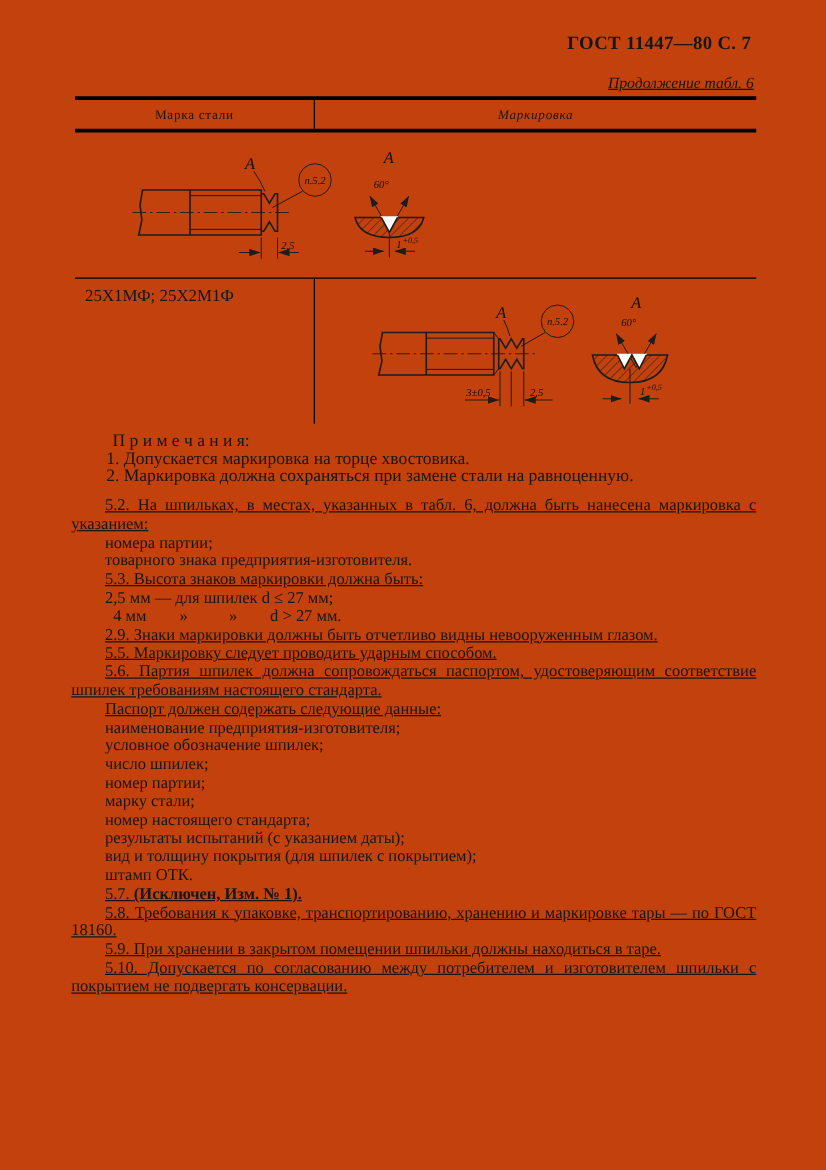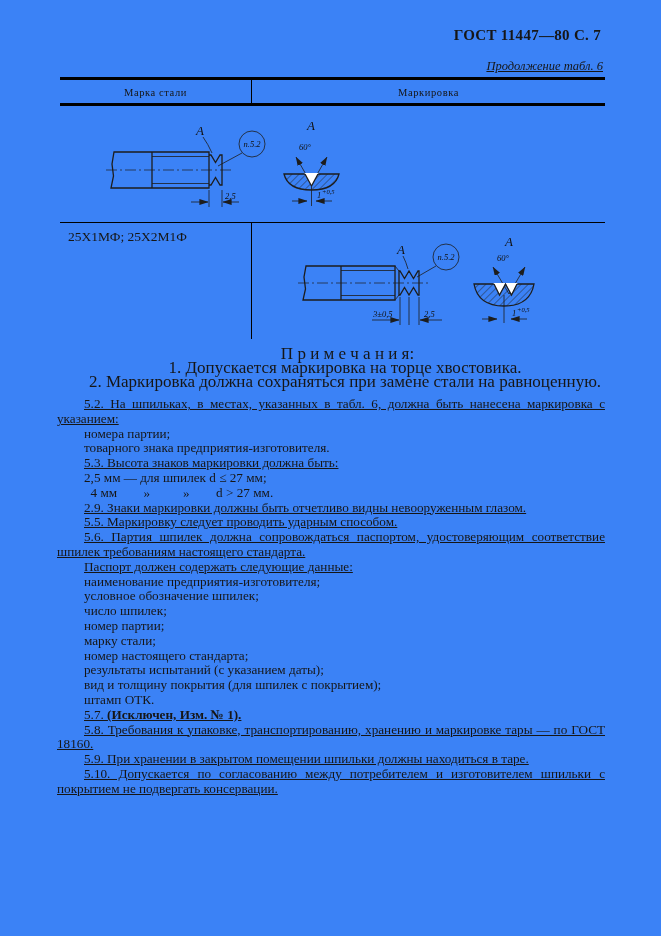--- a/index.html
+++ b/index.html
@@ -1,50 +1,50 @@
 <!DOCTYPE html>
 <html lang="ru"><head>
 <meta charset="utf-8">
 <style>
   html,body { margin:0; padding:0; background:#fff; }
   body { width:661px; height:936px; font-family:"Liberation Serif", serif; color:#161616;
          -webkit-font-smoothing:antialiased; }
-  .page { position:relative; width:661px; height:936px; overflow:hidden; background:#3b82f6; }
+  .page { position:relative; width:661px; height:936px; overflow:hidden; background:#c2410c; }
 
   .gost-hdr { position:absolute; top:27px; right:60px; font-weight:bold; font-size:15px;
               letter-spacing:0.3px; }
   .cont-note { position:absolute; top:59px; right:58px; font-style:italic; font-size:12.5px;text-decoration:underline; }
 
   
   .tbl { position:absolute; top:77px; left:60px; width:545px; border-top:3px solid #000; }
   .tbl-head { display:flex; border-bottom:3px solid #000;align-items:center; }
   .th { text-align:center; font-size:10.5px; letter-spacing:0.6px; padding:7px 0 5px; }
   .th1 { width:192px; border-right:1px solid #000; box-sizing:border-box; }
-  .th2 { flex:1; }
+  .th2 { flex:1;font-style:italic; }
   .trow { display:flex; }
   .trow1 { height:116px; border-bottom:1px solid #000; }
   .trow2 { height:116px; }
   .td-steel { width:192px; border-right:1px solid #000; box-sizing:border-box;
               font-size:13.5px; padding:6px 4px 0 8px; }
   .td-dwg { flex:1; position:relative; }
   .td-dwg svg { position:absolute; left:44px; }
   .dwg1 { top:8px; }
   .dwg2 { top:10px; }
 
   
   .ol { stroke:#1d1d1d; stroke-width:1.3; fill:none; stroke-linejoin:miter; }
   .tl { stroke:#1d1d1d; stroke-width:0.8; fill:none; }
   .cl { stroke:#1d1d1d; stroke-width:0.7; fill:none; stroke-dasharray:11 3 2 3; }
   svg text { font-family:"Liberation Serif", serif; font-style:italic; fill:#111; }
   .t-lbl { font-size:13px; }
   .t-sm  { font-size:8.5px; }
   .t-xs  { font-size:6.5px; }
 
   
-  .notes { position:absolute; top:347px; left:57px; width:548px; font-size:17px; line-height:13.9px;text-align:center; }
+  .notes { position:absolute; top:347px; left:57px; width:548px; font-size:14px; line-height:13.9px; }
   .notes-title { padding-left:33px; }
   .note-item { padding-left:28px; }
 
   
   .bodytext { position:absolute; top:397px; left:57px; width:548px; font-size:13.2px;
               line-height:14.8px; }
   .bodytext p { margin:0; text-indent:27px;text-decoration:underline; }
   .just { text-align:justify; }
   .li { padding-left:27px; }
   .val { padding-left:27px; white-space:pre-wrap; }

